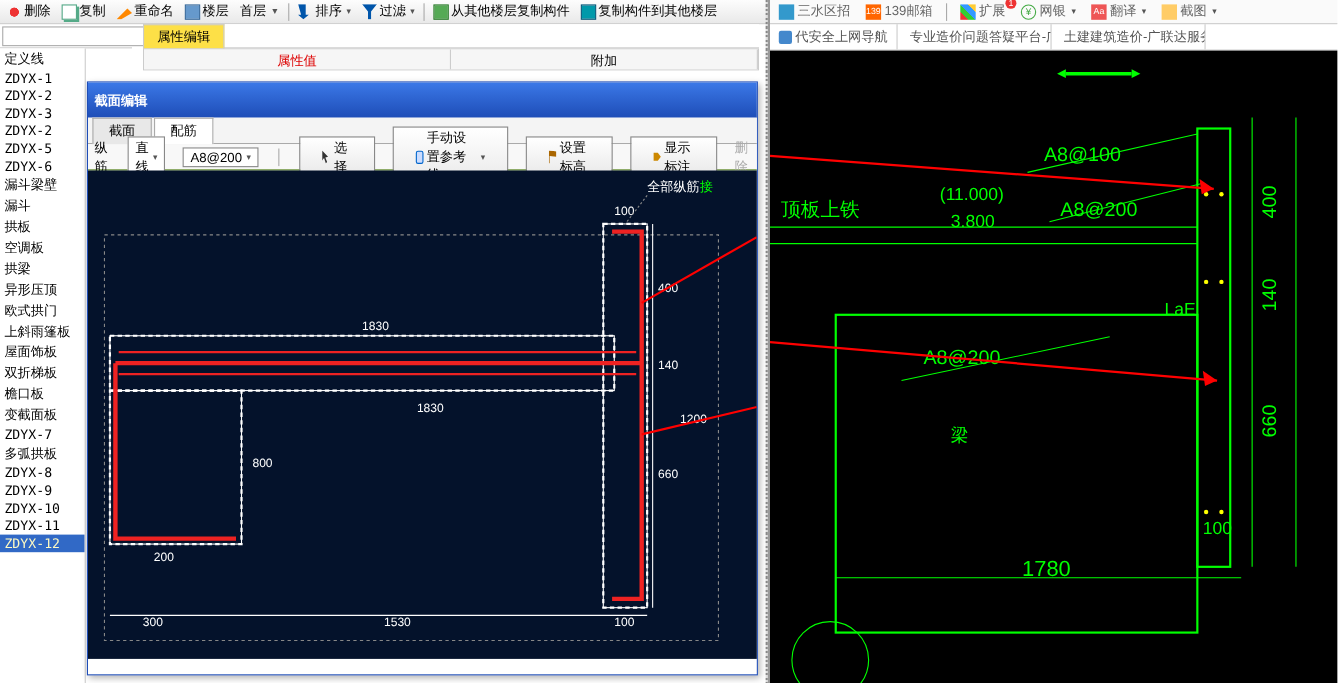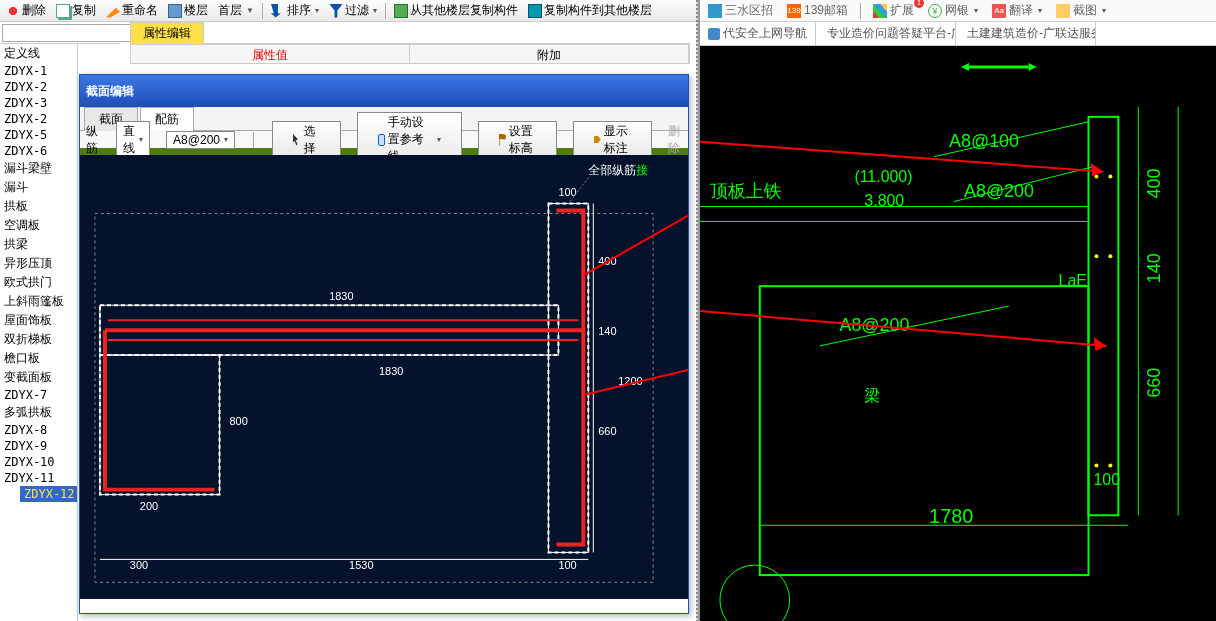--- a/index.html
+++ b/index.html
@@ -24,37 +24,37 @@
   .ico-search::after{content:"";position:absolute;width:2px;height:6px;background:#06c;right:-3px;bottom:-5px;transform:rotate(-45deg);}
 
   
   .search-row { position: absolute; left: 0; top: 22px; width: 120px; height: 22px; display: flex; align-items: center; border-bottom: 1px solid #ccc; }
   .search-row input { flex: 1; height: 18px; border: 1px solid #aaa; margin: 0 2px; font-size: 12px; }
   .search-row .sbtn { width: 18px; height: 18px; display:flex;align-items:center;justify-content:center; cursor:pointer;}
 
   
   .left-tree { position: absolute; left: 0; top: 44px; width: 78px; height: 577px; background: #fff; border-right: 1px solid #ccc; overflow: hidden; }
   .left-tree .item { padding: 1px 4px; white-space: nowrap; font-family: SimSun, monospace; cursor: pointer; }
-  .left-tree .item.sel { background: #3169c6; color: #fde047; margin-left: 20px; }
+  .left-tree .item.sel { background: #3169c6; color: #fef9c3; }
 
   
   .prop-hdr-tab { position: absolute; left: 130px; top: 22px; width: 560px; height: 22px; background: #fff; border-bottom: 1px solid #ccc; display:flex;align-items:center;}
   .prop-hdr-tab .ptab { padding: 2px 12px; border: 1px solid #ccc; border-bottom: none; background:#fde047; }
   .prop-cols { position: absolute; left: 130px; top: 44px; width: 560px; height: 20px; display: flex; border: 1px solid #ccc; }
   .prop-cols div { flex: 1; text-align: center; border-right: 1px solid #ccc; padding-top: 2px; background:#f6f6f6;}
   .prop-cols .hot { color: #d00; }
 
   
   .sec-win { position: absolute; left: 79px; top: 74px; width: 610px; height: 540px; border: 1px solid #1e4db7; background: #fff; box-shadow: 2px 2px 6px rgba(0,0,0,.3); }
   .sec-title { height: 22px; background: linear-gradient(#3b78e7,#1e4db7); color: #fff; font-weight: bold; display: flex; align-items: center; padding: 16px 6px; }
   .sec-tabs { height: 24px; background: #f4f4f4; display: flex; align-items: center; border-bottom: 1px solid #aaa; padding-left: 4px; }
   .sec-tabs .t { padding: 3px 14px; border: 1px solid #aaa; border-bottom: none; background: #e8e8e8; margin-right: 2px; cursor:pointer;}
   .sec-tabs .t.active { background: #fff; }
 
-  .sec-row { height: 24px; display: flex; align-items: center; gap: 16px; padding: 0 6px; border-bottom: 7px solid #4d7c0f; background: #f8f8f8; }
+  .sec-row { height: 24px; display: flex; align-items: center; gap: 16px; padding: 0 6px; border-bottom: 1px solid #4d7c0f; background: #f8f8f8; }
   .sec-row .lab { color: #000; }
   .sec-row .box { border: 1px solid #888; padding: 1px 6px; background: #fff; display: flex; align-items: center; gap: 2px; }
   .sec-row .box.sel { background: #c7dbff; }
   .sec-row .btn { border: 1px solid #888; padding: 1px 20px; background: linear-gradient(#fff,#e8e8e8); cursor:pointer; display:flex;align-items:center;gap:3px;}
   .sec-row .gray { color: #aaa; }
   .sec-row .ico-sm { width:12px;height:12px;display:inline-block; }
   .ico-cursor { background: #333; clip-path: polygon(0 0,0 80%,25% 60%,45% 100%,60% 90%,40% 55%,70% 50%); }
   .ico-hand { border:1px solid #06c; border-radius:2px; background:#cdf; }
   .ico-flag { background:linear-gradient(#a60,#a60); clip-path: polygon(0 0,100% 10%,100% 50%,10% 45%,10% 100%,0 100%);}
   .ico-tag { background:linear-gradient(#c80,#c80); clip-path: polygon(0 20%,60% 20%,100% 50%,60% 80%,0 80%);}

